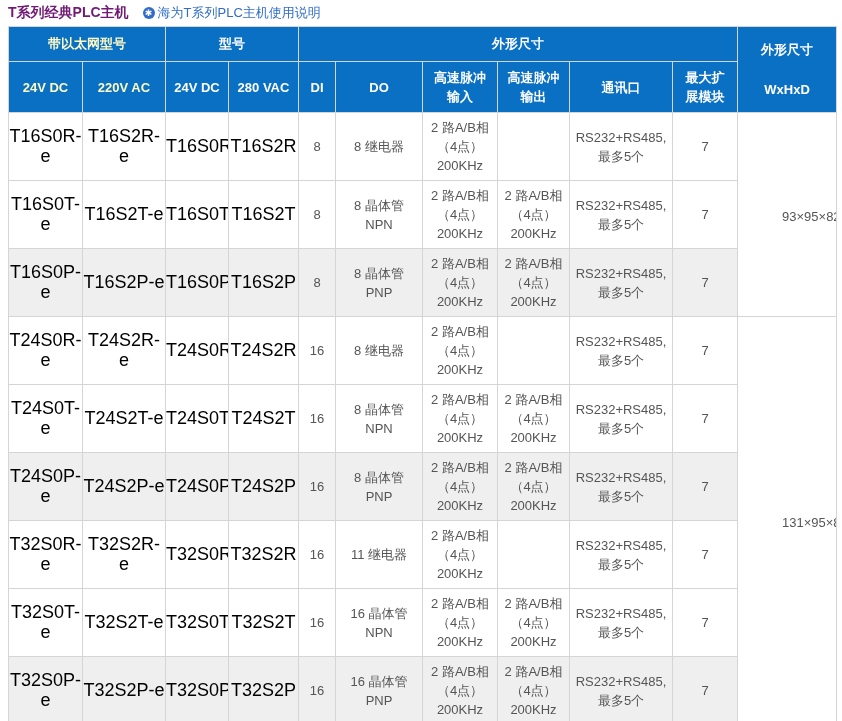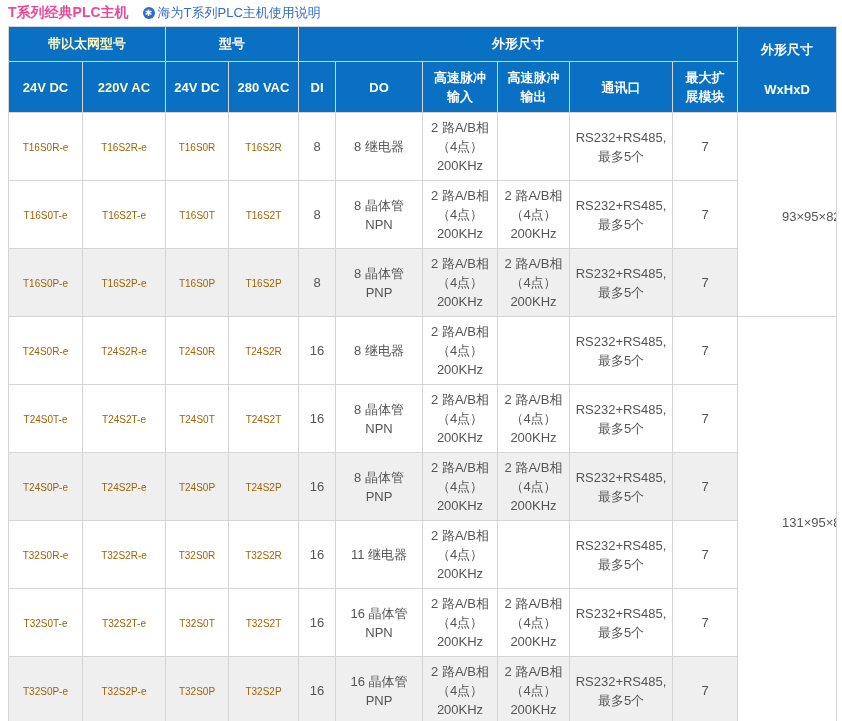--- a/index.html
+++ b/index.html
@@ -1,30 +1,30 @@
 <!DOCTYPE html>
 <html><head>
 <meta charset="utf-8">
 <style>
   html,body{margin:0;padding:0;background:#fff;font-family:"Liberation Sans","DejaVu Sans",sans-serif;}
   .page{width:842px;height:721px;overflow:hidden;background:#fff;}
   .topbar{display:flex;align-items:center;gap:14px;padding:4px 0 4px 8px;height:18px;}
-  .page-title{font-size:14px;font-weight:bold;color:#ec4899;}
+  .page-title{font-size:14px;font-weight:bold;color:#701a75;}
   .doc-link{display:flex;align-items:center;gap:3px;font-size:13px;color:#2f6dc8;text-decoration:none;cursor:pointer;}
   .link-bullet{width:12px;height:12px;border-radius:50%;background:#2f6dc8;color:#fff;font-size:9px;line-height:12px;text-align:center;display:inline-block;}
   table{border-collapse:collapse;table-layout:fixed;width:828px;margin-left:8px;}
   th,td{border:1px solid #d5d5d5;text-align:center;vertical-align:middle;padding:0;overflow:hidden;}
   thead th{background:#0a70c4;color:#fff;font-size:13px;font-weight:bold;white-space:pre-line;}
   tr.group-row th{height:34px;}
   tr.sub-row th{height:50px;line-height:19px;}
   th.peach{color:#fef9c3;}
   th.dims-head{line-height:40px;}
   tbody td{font-size:13px;color:#555;height:67px;line-height:19px;white-space:pre-line;}
   tbody tr.stripe td{background:#efefef;}
-  td.model a{color:#a16207;text-decoration:none;cursor:pointer;font-size:10px;}
+  td.model a{color:#000000;text-decoration:none;cursor:pointer;font-size:18px;}
   td.dims{background:#fff !important;vertical-align:middle;}
   .dims-label{font-size:13px;color:#555;margin-top:3px;}
   .plc-fig{display:flex;flex-direction:row;align-items:center;justify-content:space-between;gap:44px;}
 </style>
 </head>
 <body>
 
 <div class="page">
 
   <div class="topbar">

